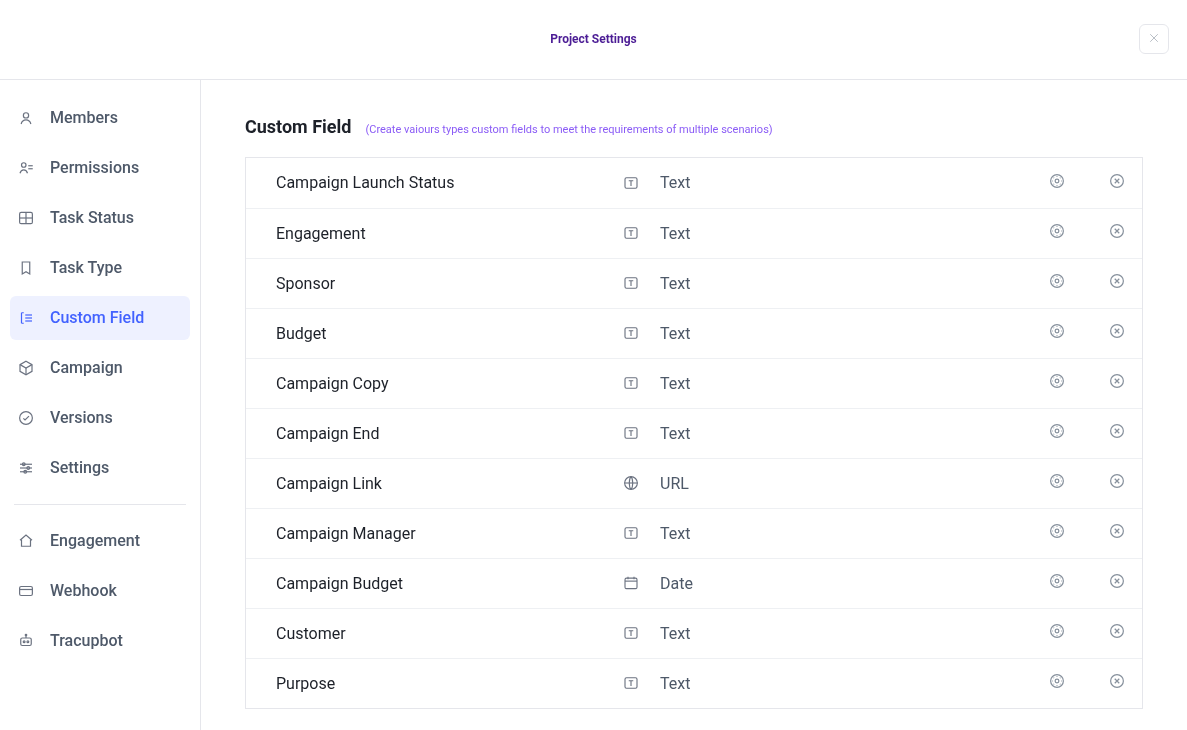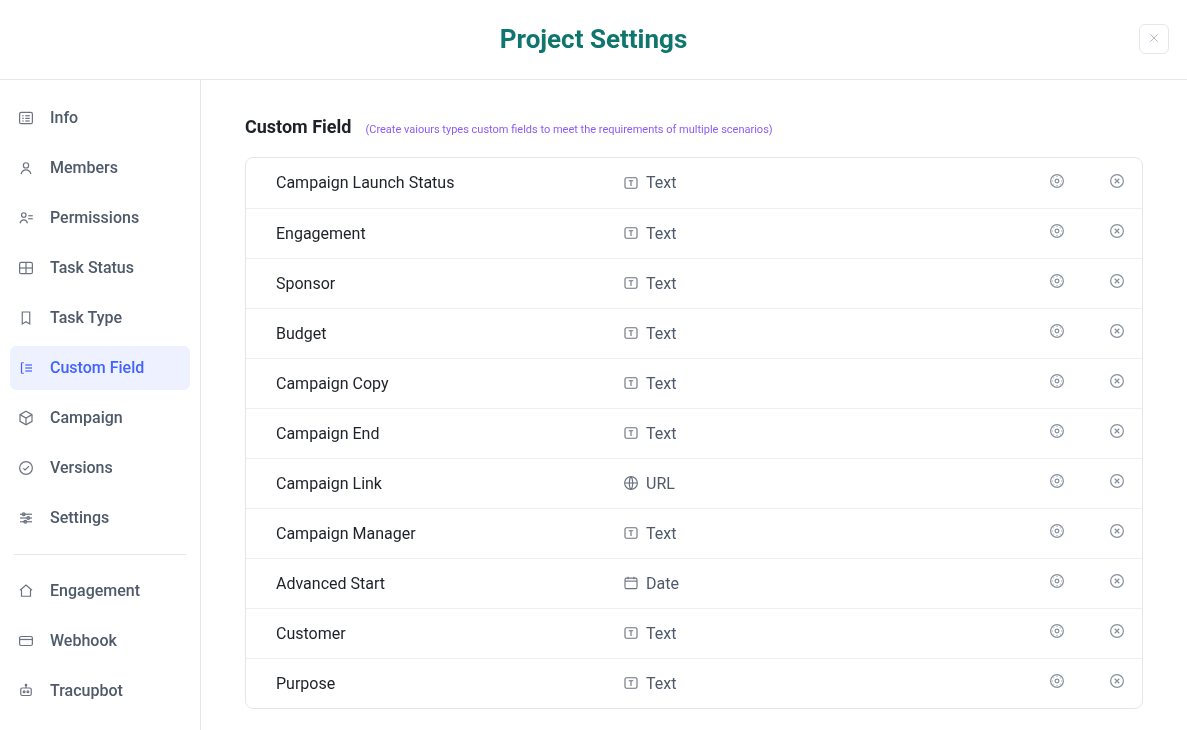--- a/index.html
+++ b/index.html
@@ -11,23 +11,23 @@
   
   .header {
     height: 82px;
     border-bottom: 1px solid #e5e6eb;
     display: flex;
     align-items: center;
     justify-content: center;
     position: relative;
   }
   .header-title {
-    font-size: 26px;
+    font-size: 12px;
     font-weight: 700;
-    color: #0f766e;
+    color: #4c1d95;
   }
   .close-btn {
     position: absolute;
     right: 18px;
     top: 50%;
     transform: translateY(-50%);
     width: 30px;
     height: 30px;
     border: 1px solid #e5e6eb;
     border-radius: 6px;
@@ -84,36 +84,36 @@
     align-items: baseline;
     gap: 14px;
     margin-bottom: 20px;
     flex-wrap: wrap;
   }
   .section-title { font-size: 18px; font-weight: 700; color: #1d2129; }
   .section-sub { font-size: 11px; color: #8b5cf6; }
 
   .field-list {
     border: 1px solid #e5e6eb;
-    border-radius: 8px;
+    border-radius: 0;
     overflow: hidden;
     background: #fff;
   }
   .field-row {
     display: grid;
     grid-template-columns: 1fr 420px 60px 40px;
     align-items: center;
     height: 50px;
     padding: 0 0 0 30px;
     border-top: 1px solid #eef0f3;
   }
   .field-row:first-child { border-top: none; }
   .field-name { font-size: 16px; color: #1d2129; }
   .field-type {
-    display: flex; align-items: center; gap: 6px;
+    display: flex; align-items: center; gap: 20px;
     color: #4e5969; font-size: 16px;
   }
   .type-ic {
     width: 18px; height: 18px; display: inline-flex; align-items: center; justify-content: center; color: #6b7280;
   }
   .type-ic svg { width: 18px; height: 18px; stroke: currentColor; fill: none; stroke-width: 1.5; }
 
   .row-act {
     width: 30px; height: 30px; border-radius: 50%;
     display: inline-flex; align-items: center; justify-content: center;
@@ -145,34 +145,20 @@
     </button>
   </div>
 
   <div class="body">
 
     <div class="sidebar-wrap">
       <nav class="sidebar" id="sidebar">
           <div class="side-item">
             <span class="ic">
               <svg viewBox="0 0 24 24">
-                <rect x="3.5" y="4.5" width="17" height="15" rx="2"></rect>
-                <line x1="7" y1="9" x2="9" y2="9"></line>
-                <line x1="11" y1="9" x2="17" y2="9"></line>
-                <line x1="7" y1="12.5" x2="9" y2="12.5"></line>
-                <line x1="11" y1="12.5" x2="17" y2="12.5"></line>
-                <line x1="7" y1="16" x2="9" y2="16"></line>
-                <line x1="11" y1="16" x2="17" y2="16"></line>
-              </svg>
-            </span>
-            <span class="label">Info</span>
-          </div>
-          <div class="side-item">
-            <span class="ic">
-              <svg viewBox="0 0 24 24">
                 <circle cx="12" cy="8.5" r="3.5"></circle>
                 <path d="M5.5 20c1-4 4-5.5 6.5-5.5s5.5 1.5 6.5 5.5"></path>
               </svg>
             </span>
             <span class="label">Members</span>
           </div>
           <div class="side-item">
             <span class="ic">
               <svg viewBox="0 0 24 24">
                 <circle cx="9" cy="8" r="3"></circle>
@@ -482,21 +468,21 @@
                   </svg></span>
               </div>
               <div class="row-act">
                 <span><svg viewBox="0 0 24 24">
                     <circle cx="12" cy="12" r="8.5"></circle>
                     <path d="M9 9l6 6M15 9l-6 6"></path>
                   </svg></span>
               </div>
             </div>
             <div class="field-row">
-              <div class="field-name">Advanced Start</div>
+              <div class="field-name">Campaign Budget</div>
               <div class="field-type">
                 <span class="type-ic">
                   <svg viewBox="0 0 24 24">
                     <rect x="4" y="5.5" width="16" height="14" rx="2"></rect>
                     <line x1="4" y1="9.5" x2="20" y2="9.5"></line>
                     <line x1="8" y1="3.5" x2="8" y2="7"></line>
                     <line x1="16" y1="3.5" x2="16" y2="7"></line>
                   </svg>
                 </span>
                 <span>Date</span>

